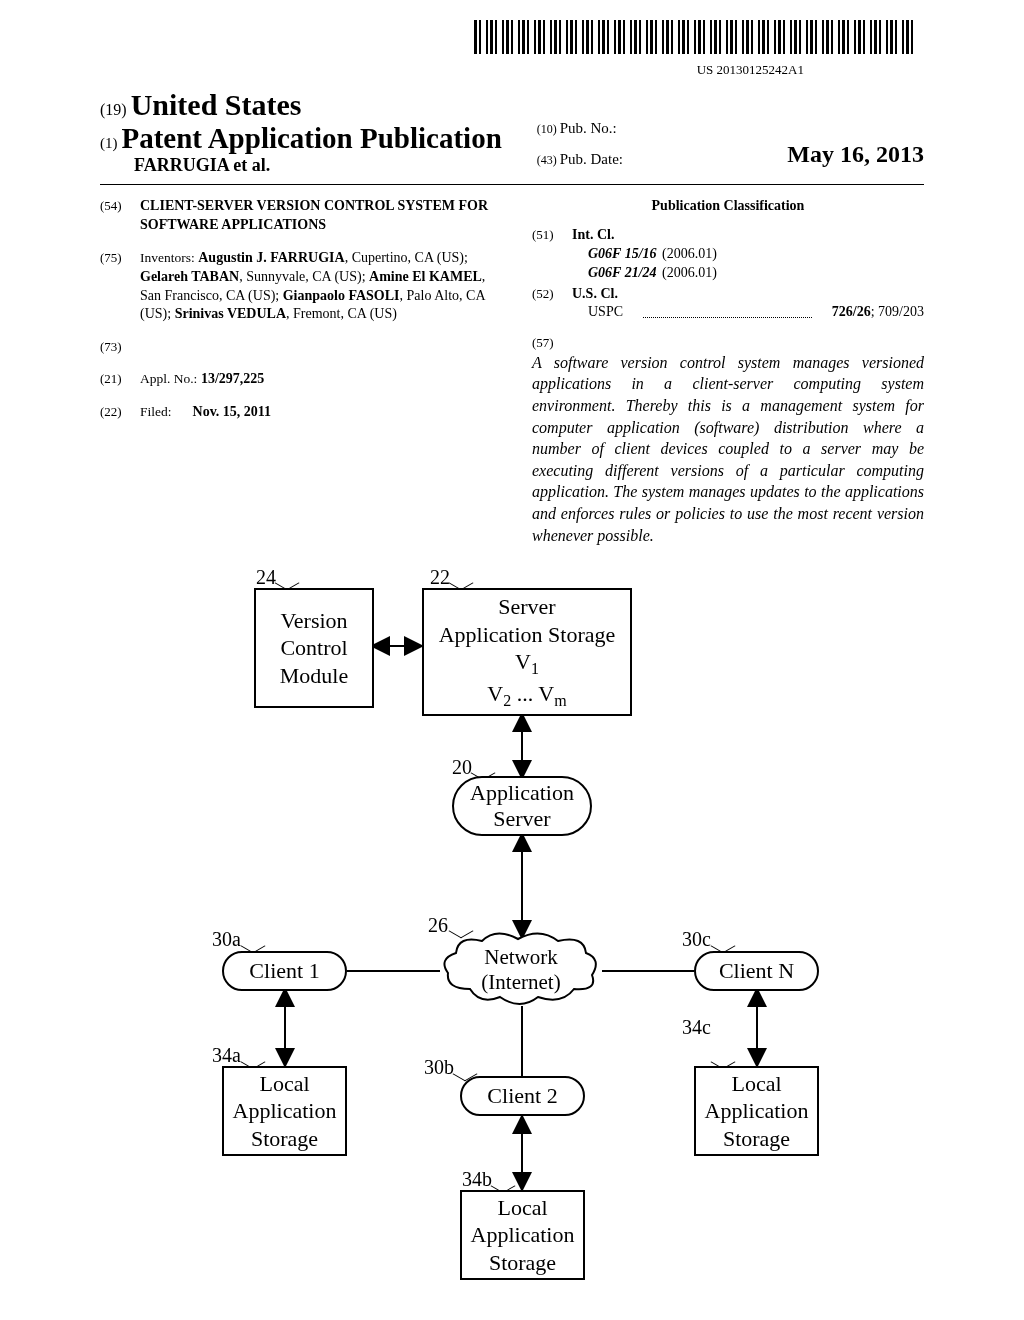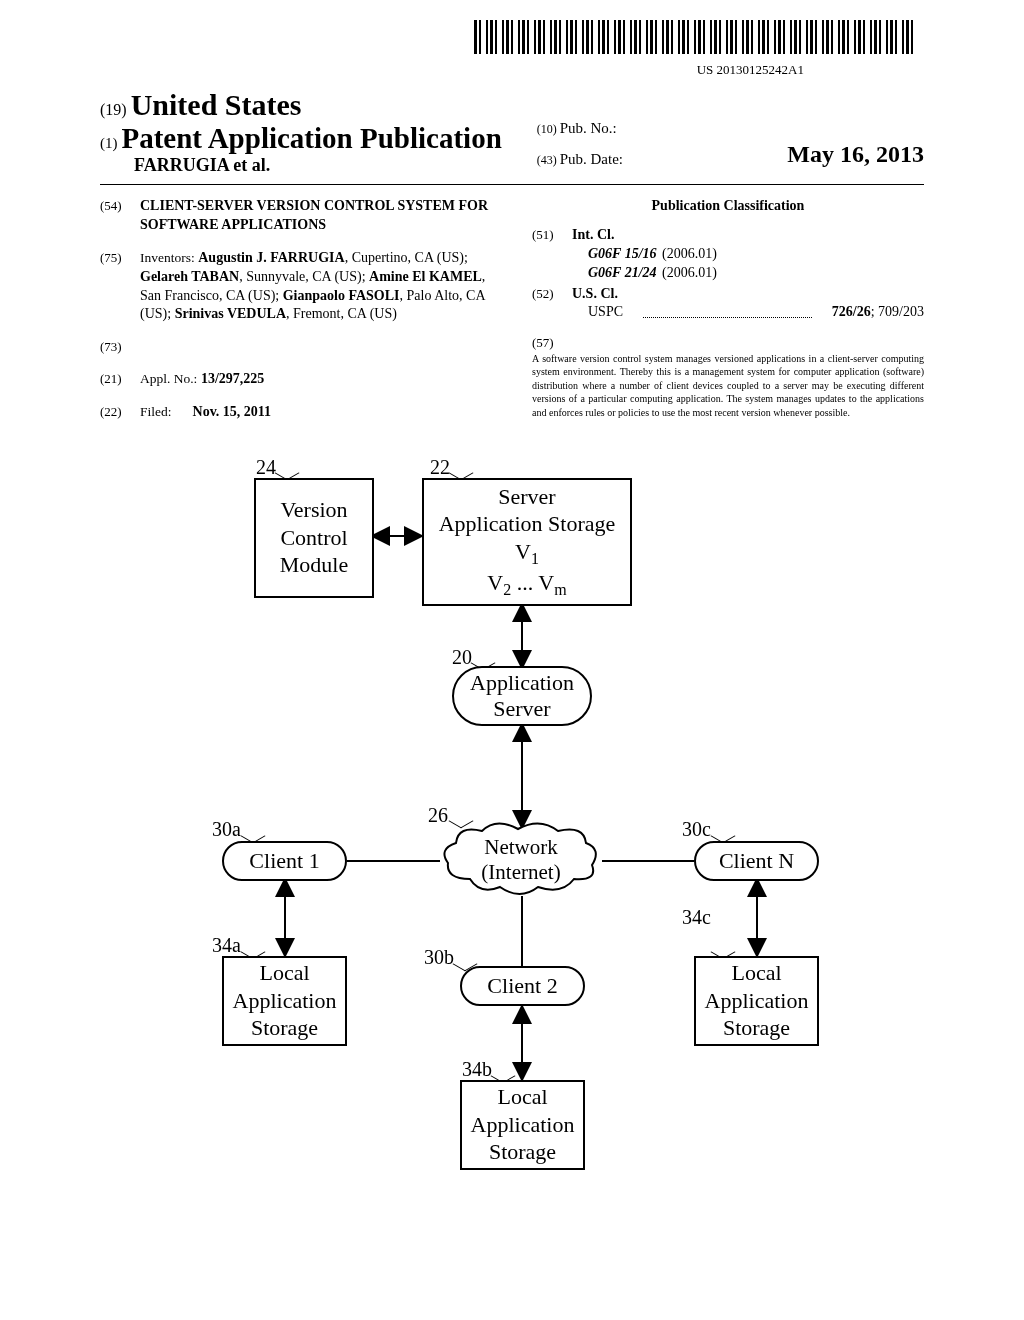--- a/index.html
+++ b/index.html
@@ -39,21 +39,21 @@
     .entry-num { width: 28px; font-size: 13px; }
     .entry-content { flex: 1; }
     .entry-label { font-size: 13.5px; }
     .pc-title { text-align: center; font-weight: bold; font-size: 14px; margin-bottom: 10px;}
     .cl-row { display: flex; }
     .cl-code { width: 90px; font-style: italic; font-weight: bold; padding-left: 16px;}
     .cl-year { }
     .uspc-row { display: flex; padding-left: 16px; gap: 16px;}
     .dots { flex: 1; border-bottom: 1px dotted #000; position: relative; top: -4px; margin: 0 4px;}
     .abs-title { text-align: center; font-weight: bold; font-size: 14px; margin: 6px 0 4px 0;}
-    .abs-text { text-align: justify; font-size: 10px; line-height: 1.35;}
+    .abs-text { text-align: justify; font-size: 16px; line-height: 1.35; font-style: italic;}
     .bold { font-weight: bold; }
     .figure-area {
       position: relative;
       width: 660px;
       height: 770px;
       margin: 20px auto 0 auto;
     }
     .fig-box {
       position: absolute;
       border: 2px solid #000;

